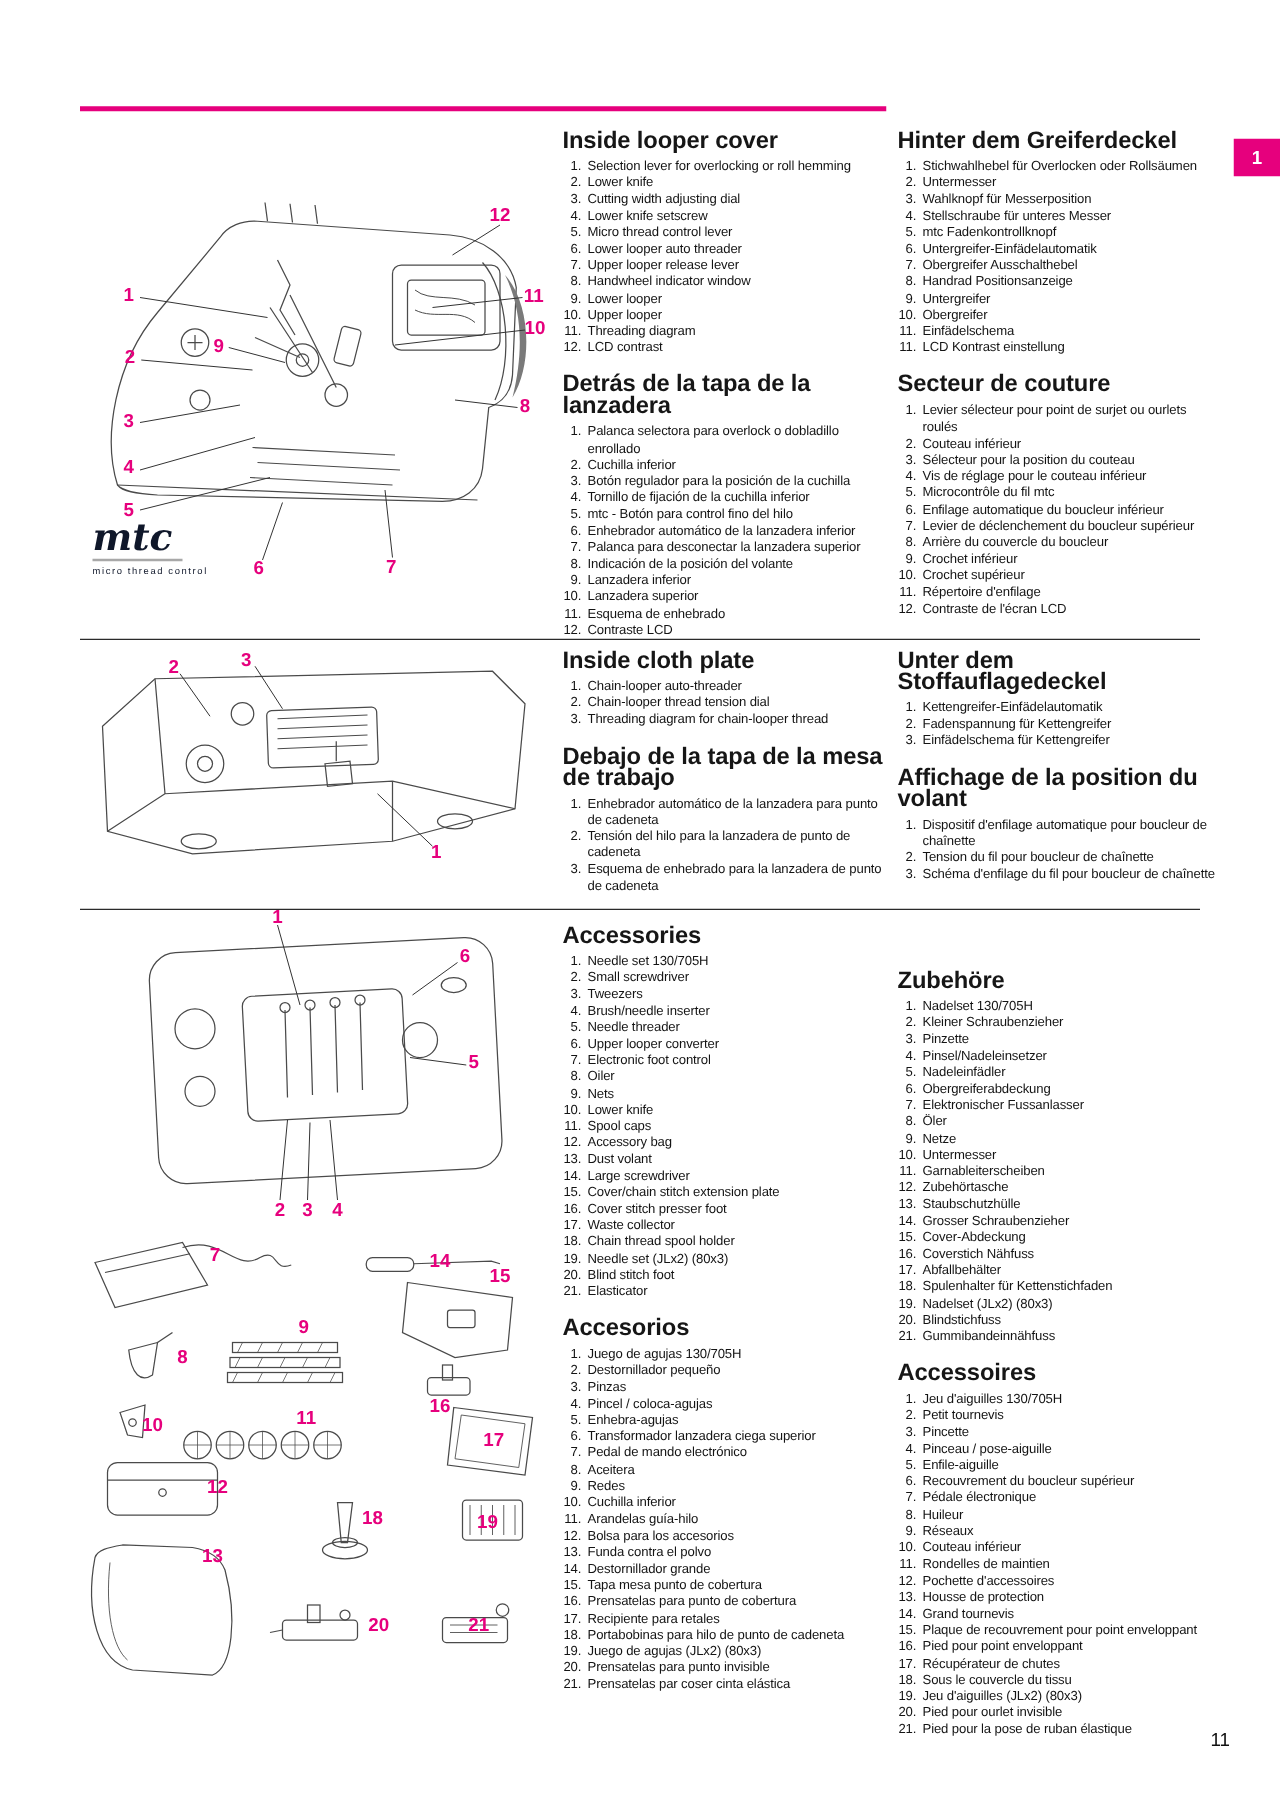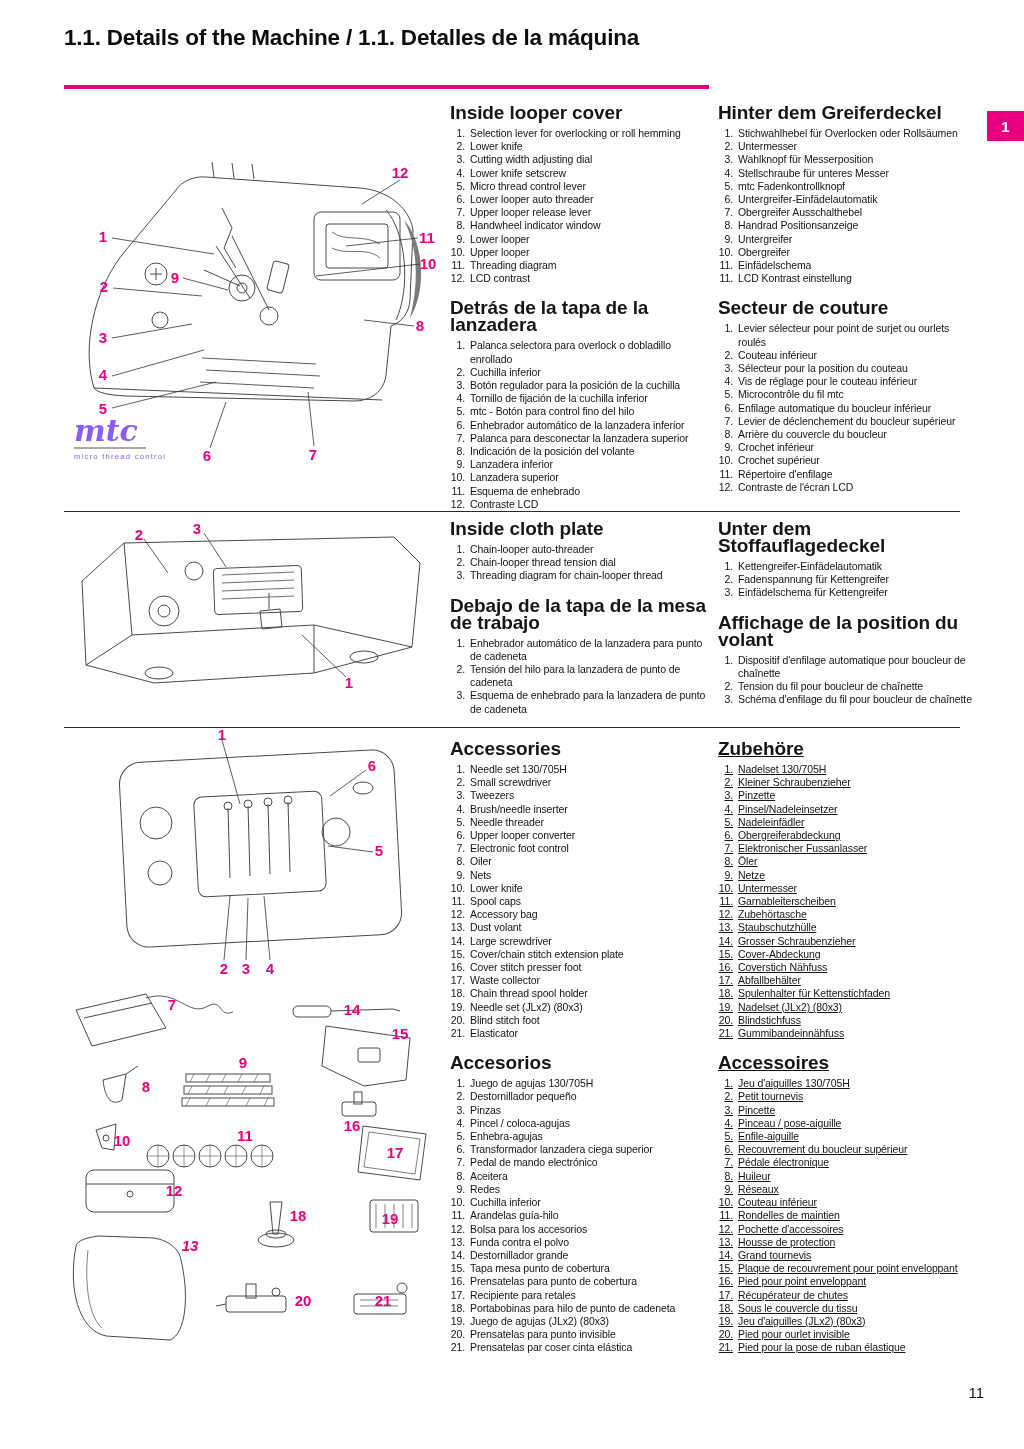--- a/index.html
+++ b/index.html
@@ -16,49 +16,48 @@
               color:#fff; font-size:15px; font-weight:700; display:flex; align-items:center; justify-content:center; }
   .rule { position:absolute; left:64px; width:896px; height:1px; background:#2a2a2a; }
   .rule1 { top:511px; } .rule2 { top:727px; }
 
   .col { position:absolute; }
   .col-a1 { left:450px; top:104px; width:262px; }
   .col-b1 { left:718px; top:104px; width:256px; }
   .col-a2 { left:450px; top:520px; width:262px; }
   .col-b2 { left:718px; top:520px; width:256px; }
   .col-a3 { left:450px; top:740px; width:262px; }
-  .col-b3 { left:718px; top:740px; width:256px;text-decoration:underline; }
+  .col-b3 { left:718px; top:776px; width:256px; }
 
   .h { font-size:19px; line-height:17px; font-weight:700; margin:0 0 6px 0; letter-spacing:-0.1px; }
   .h-gap { margin-top:14px; }
   ul.plist { list-style:none; margin:0; padding:0; font-size:10.5px; line-height:13.2px;
              letter-spacing:-0.1px; color:#141414; }
   .plist li { display:flex; align-items:flex-start; }
   .num { flex:0 0 20px; text-align:right; padding-right:5px; white-space:nowrap; }
   .txt { flex:1; }
 
   .illu { position:absolute; }
   .illu svg { position:absolute; left:0; top:0; }
   .co { position:absolute; transform:translate(-50%,-50%); color:var(--accent);
         font-size:15px; font-weight:700; line-height:1; }
 
-  .mtc-logo { position:absolute; left:10px; top:266px; color:#8b5cf6; }
+  .mtc-logo { position:absolute; left:10px; top:266px; color:#0f172a; }
   .mtc { font-family:"DejaVu Serif", serif; font-style:italic; font-weight:700; font-size:30px;
          line-height:30px; display:inline-block; border-bottom:2px solid #a8a8a8; padding:0 8px 1px 0; }
   .mtc-sub { font-size:7.5px; letter-spacing:1.3px; margin-top:3px; text-transform:lowercase; }
 
   .page-num { position:absolute; right:40px; top:1384px; font-size:15px; color:#111; }
 </style>
 </head>
 <body>
 
 <div class="page">
 
   <div class="title">
-    <div>1.1. Details of the Machine / 1.1. Detalles de la máquina</div>
   </div>
   <div class="title-rule"></div>
   <div class="side-tab">1</div>
 
   <div class="rule rule1"></div>
   <div class="rule rule2"></div>
 
   <div class="illu" style="left:64px; top:150px; width:382px; height:345px;">
     <svg width="382" height="345" viewBox="0 0 382 345">
       <g stroke="#4a4a4a" fill="none" stroke-width="1">
@@ -517,29 +516,29 @@
 
         <rect x="296" y="306" width="52" height="20" rx="3"></rect>
           <circle cx="344" cy="300" r="5"></circle>
           <path d="M302,312 H340 M302,318 H340" stroke-width="0.7"></path>
       </g>
     </svg>
     <span class="co" style="left:114px; top:16px;">7</span>
     <span class="co" style="left:294px; top:21px;">14</span>
     <span class="co" style="left:88px; top:98px;">8</span>
     <span class="co" style="left:185px; top:74px;">9</span>
-    <span class="co" style="left:342px; top:33px;margin-top:12px;">15</span>
+    <span class="co" style="left:342px; top:33px;">15</span>
     <span class="co" style="left:294px; top:137px;">16</span>
     <span class="co" style="left:64px; top:152px;">10</span>
     <span class="co" style="left:187px; top:147px;">11</span>
     <span class="co" style="left:337px; top:164px;">17</span>
     <span class="co" style="left:116px; top:202px;">12</span>
     <span class="co" style="left:240px; top:227px;">18</span>
     <span class="co" style="left:332px; top:230px;">19</span>
-    <span class="co" style="left:132px; top:257px;font-style:italic;">13</span>
+    <span class="co" style="left:112px; top:257px;">13</span>
     <span class="co" style="left:245px; top:312px;">20</span>
     <span class="co" style="left:325px; top:312px;">21</span>
   </div>
 
   <div class="col col-a3">
     <h3 class="h">Accessories</h3>
     <ul class="plist">
 
     <li>
           <span class="num">1.</span>

